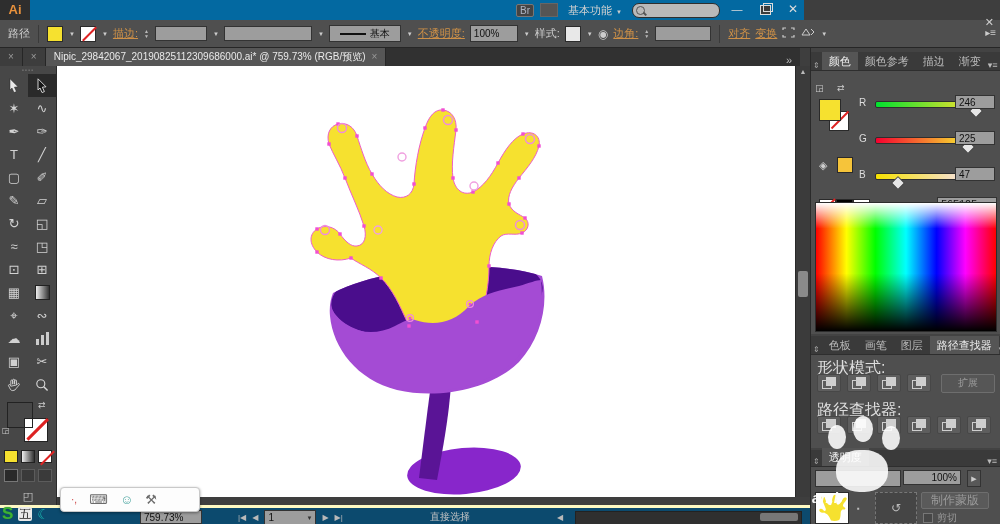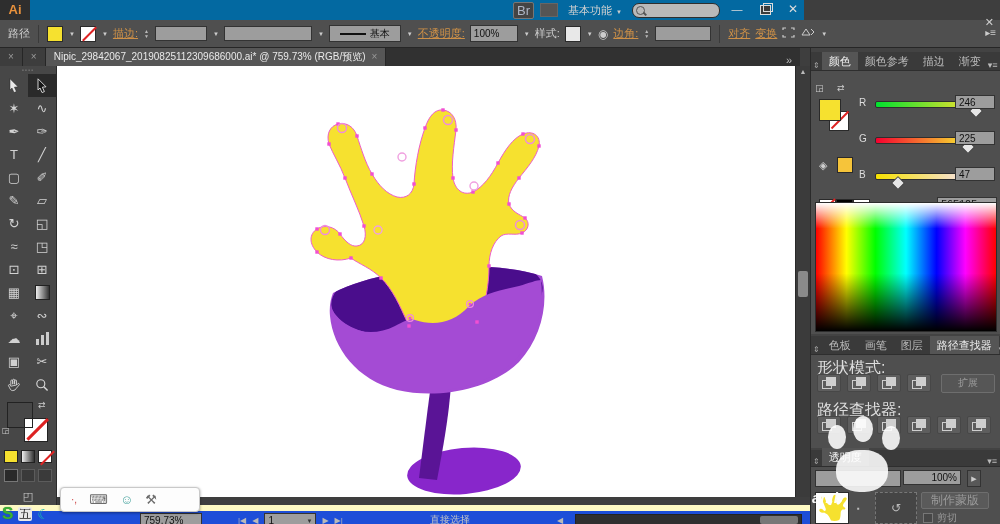--- a/index.html
+++ b/index.html
@@ -5,21 +5,21 @@
   html,body{margin:0;padding:0;background:#2b2b2b}
   #app{position:relative;width:1000px;height:524px;overflow:hidden;background:#3e3e3e;
        font-family:"Liberation Sans","DejaVu Sans",sans-serif;font-size:11px;color:#cfcfcf;
        -webkit-user-select:none;user-select:none}
   .abs{position:absolute}
   
   #menubar{left:0;top:0;width:804px;height:20px;background:#0369a1;border-bottom:1px solid #2a2a2a;display:flex;align-items:center}
   #ai-logo{width:30px;height:20px;background:#2e2e2e;color:#e8913c;font-weight:bold;font-size:13px;text-align:center;line-height:20px}
   .menu-item{padding:0 9px;line-height:20px;color:#d6d6d6;cursor:default;white-space:nowrap}
   #menu-right{position:absolute;right:0;top:0;height:20px;display:flex;align-items:center;gap:6px}
-  #br-badge{border:1px solid #777;color:#aeb6c6;font-size:13px;padding:0 3px;border-radius:2px;background:#444}
+  #br-badge{border:1px solid #777;color:#aeb6c6;font-size:10px;padding:0 3px;border-radius:2px;background:#444}
   .mb-ic{width:16px;height:12px;background:#555;border:1px solid #666;display:inline-block}
   #workspace-switch{color:#d0d0d0;padding:0 4px}
   #searchbox{width:86px;height:13px;background:#b9b9b9;border-radius:7px;border:1px solid #2e2e2e;position:relative}
   #searchbox .mag{position:absolute;left:3px;top:2px;width:7px;height:7px;border:1.5px solid #555;border-radius:50%}
   #searchbox .mag:after{content:"";position:absolute;left:6px;top:6px;width:4px;height:1.5px;background:#555;transform:rotate(45deg)}
   .winbtn{width:22px;height:16px;text-align:center;line-height:15px;color:#ddd;font-size:11px}
   .winbtn.close{font-size:12px}
   .restore-glyph{position:relative;display:inline-block;width:9px;height:8px;border:1px solid #ddd;background:#3c3c3c;margin-top:3px}
   .restore-glyph:before{content:"";position:absolute;left:2px;top:-3px;width:8px;height:7px;border:1px solid #ddd}
   
@@ -124,21 +124,21 @@
   #tr-thumb{position:absolute;left:4px;top:42px;width:32px;height:30px;background:#fff;border:1px solid #2a2a2a;overflow:hidden}
   #tr-mask{position:absolute;left:64px;top:42px;width:40px;height:30px;background:#454545;border:1px dashed #777;color:#bbb;font-size:12px;text-align:center;line-height:30px}
   #tr-link{position:absolute;left:46px;top:54px;color:#bbb;font-size:8px}
   #make-mask{position:absolute;left:110px;top:42px;width:66px;height:15px;background:#5a5a5a;border:1px solid #6e6e6e;border-radius:2px;color:#9a9a9a;font-size:12px;text-align:center;line-height:14px}
   .tr-check{position:absolute;left:112px;display:flex;align-items:center;gap:4px;color:#9a9a9a;font-size:10px}
   .tr-check .cb{width:8px;height:8px;background:#474747;border:1px solid #777}
   
   .wm{position:absolute;background:#fff;opacity:.88;border-radius:50%}
   #wm-text{position:absolute;left:812px;top:489px;color:#fff;font-size:15px;font-weight:bold;opacity:.95;font-style:italic;z-index:30}
   
-  #statusbar{left:0;top:505px;width:810px;height:19px;background:#1d4ed8;border-top:6px solid #fef9c3;box-sizing:border-box}
+  #statusbar{left:0;top:505px;width:810px;height:19px;background:#0c4a6e;border-top:3px solid #fef9c3;box-sizing:border-box}
   #zoom-field{position:absolute;left:140px;top:2px;width:62px;height:14px}
   .nav-glyph{color:#b9b9b9;font-size:8px;line-height:14px}
   #ab-nav{position:absolute;left:238px;top:2px;display:flex;align-items:center;gap:6px}
   #ab-field{width:44px;height:13px;background:#9d9d9d;border:1px solid #333;color:#111;font-size:10px;padding:0 3px;display:flex;align-items:center;justify-content:space-between}
   #tool-readout{position:absolute;left:430px;top:2px;color:#c5c5c5;font-size:10px}
   #hscroll{position:absolute;left:575px;top:3px;width:225px;height:12px;background:#2f2f2f;border:1px solid #222}
   #hthumb{position:absolute;right:3px;top:1px;width:38px;height:8px;background:#777;border-radius:2px}
   #hs-left{position:absolute;left:557px;top:3px;color:#b9b9b9;font-size:8px;line-height:14px}
   
   #ime{position:absolute;left:60px;top:487px;width:140px;height:25px;background:#fdfdfd;border:1px solid #c9c9c9;border-radius:4px;box-shadow:0 1px 3px rgba(0,0,0,.4);display:flex;align-items:center;gap:12px;padding:0 10px;box-sizing:border-box;z-index:40}

